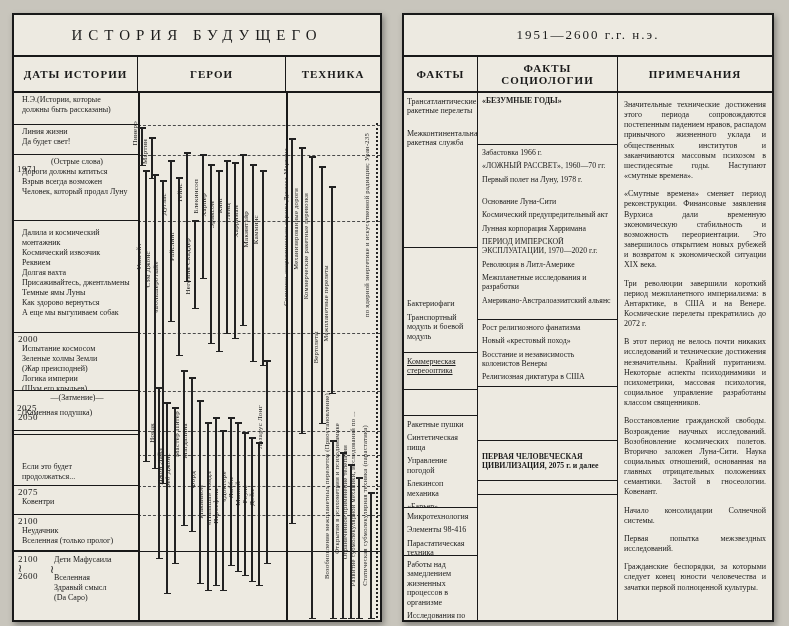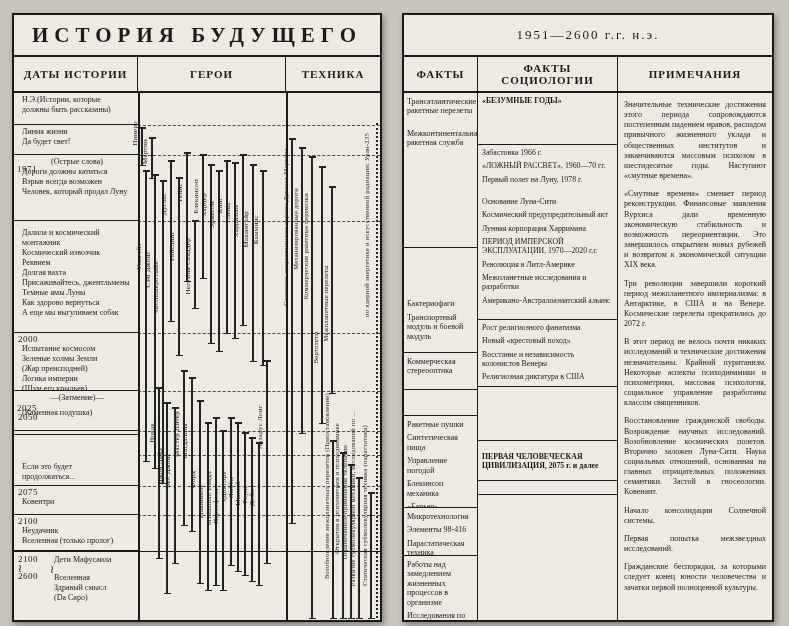--- a/index.html
+++ b/index.html
@@ -4,21 +4,21 @@
 <style>
   *{box-sizing:border-box;margin:0;padding:0}
   body{width:789px;height:626px;position:relative;overflow:hidden;
        background:#c8c5bc;
        font-family:"Liberation Serif","DejaVu Serif",serif;color:#1b1b1b}
   .page{position:absolute;top:13px;height:609px;background:#edeae1;
         border:2px solid #191919;box-shadow:2px 3px 6px rgba(0,0,0,.35)}
   #pageL{left:12px;width:370px}
   #pageR{left:402px;width:372px}
   .tbox{height:42px;border-bottom:2px solid #191919;display:flex;align-items:center;justify-content:center;
-        font-weight:bold;font-size:21px;letter-spacing:6px;white-space:nowrap}
+        font-weight:normal;font-size:15px;letter-spacing:6px;white-space:nowrap}
   #pageR .tbox{font-weight:normal;font-size:13px;letter-spacing:2px}
   .hrow{height:36px;border-bottom:2px solid #191919;display:flex}
   .hcell{display:flex;align-items:center;justify-content:center;font-weight:bold;
          font-size:11px;letter-spacing:1px;border-right:1.5px solid #191919;text-align:center}
   #pageL .hcell:nth-child(1){width:124px}
   #pageL .hcell:nth-child(2){width:148px}
   #pageL .hcell:nth-child(3){flex:1;border-right:none}
   #pageR .hcell:nth-child(1){width:74px}
   #pageR .hcell:nth-child(2){width:140px}
   #pageR .hcell:nth-child(3){flex:1;border-right:none}
@@ -379,21 +379,21 @@
     <div class="rcol b" id="facts" style="left:0;width:74px">
         <div class="rblock" style="top: 0px; height: 155px;">
           <div class="para">Трансатлантические ракетные перелеты</div>
           <div class="gap"></div>
           <div class="para">Межконтинентальная ракетная служба</div>
         </div>
         <div class="rblock bottom" style="top: 155px; height: 105px;">
           <div class="para">Бактериофаги</div>
           <div class="para">Транспортный модуль и боевой модуль</div>
         </div>
-        <div class="rblock" style="top: 260px; height: 37px;">
+        <div class="rblock" style="top: 260px; height: 37px; text-decoration: underline;">
           <div class="para">Коммерческая стереооптика</div>
         </div>
         <div class="rblock" style="top: 297px; height: 26px;"></div>
         <div class="rblock" style="top: 323px; height: 92px;">
           <div class="para">Ракетные пушки</div>
           <div class="para">Синтетическая пища</div>
           <div class="para">Управление погодой</div>
           <div class="para">Блекинсоп механика</div>
           <div class="para">«Барьер»</div>
         </div>

